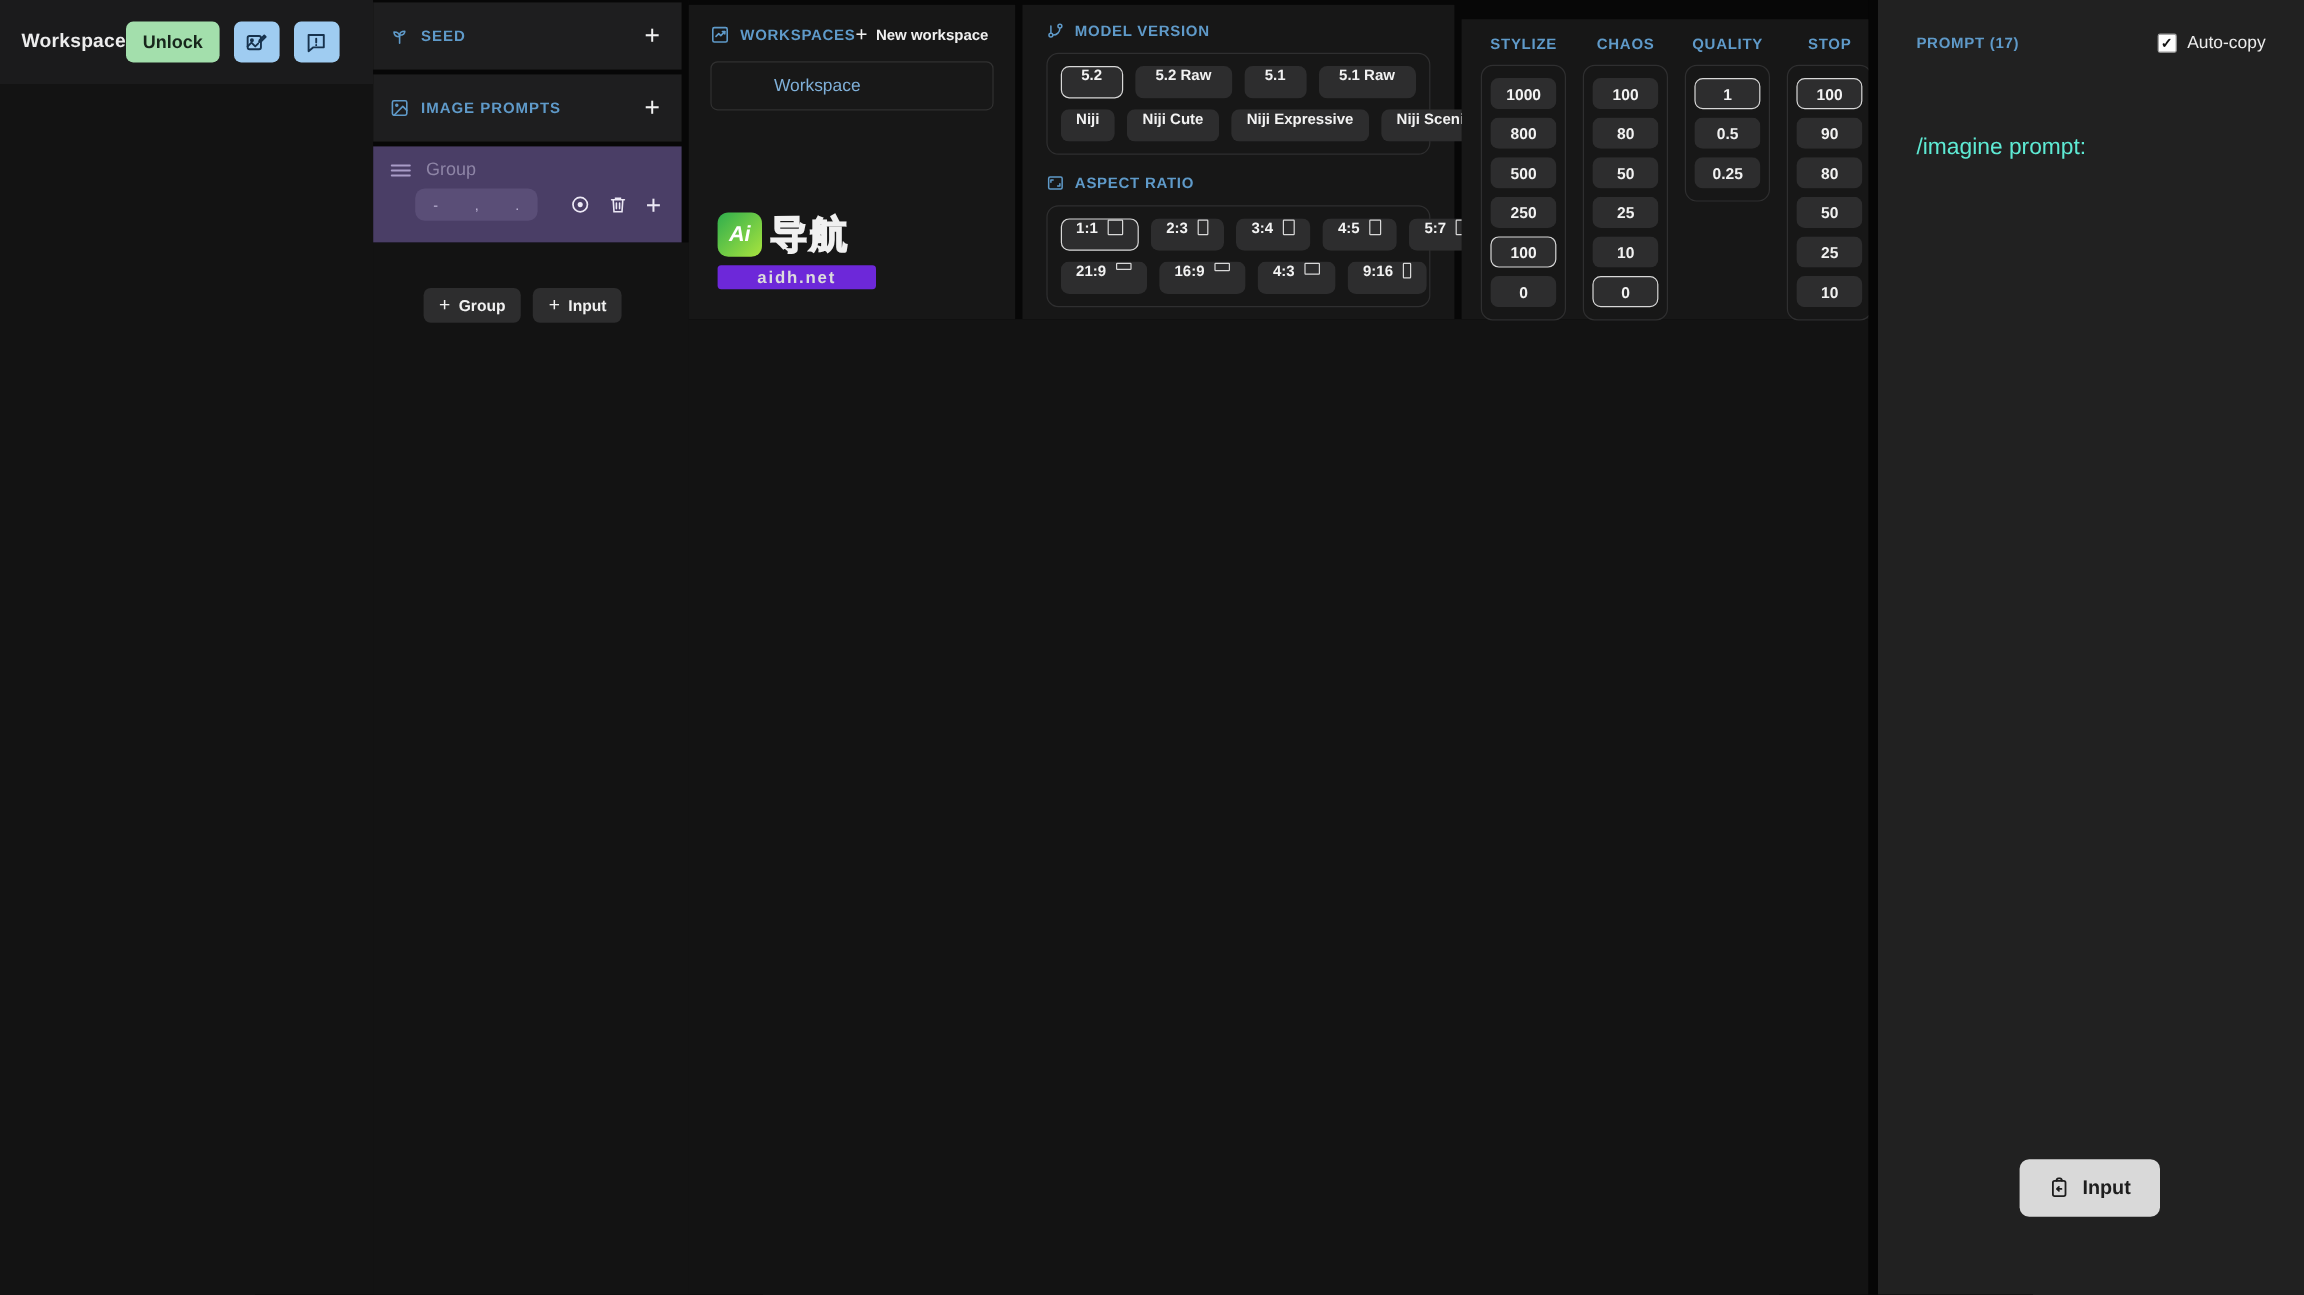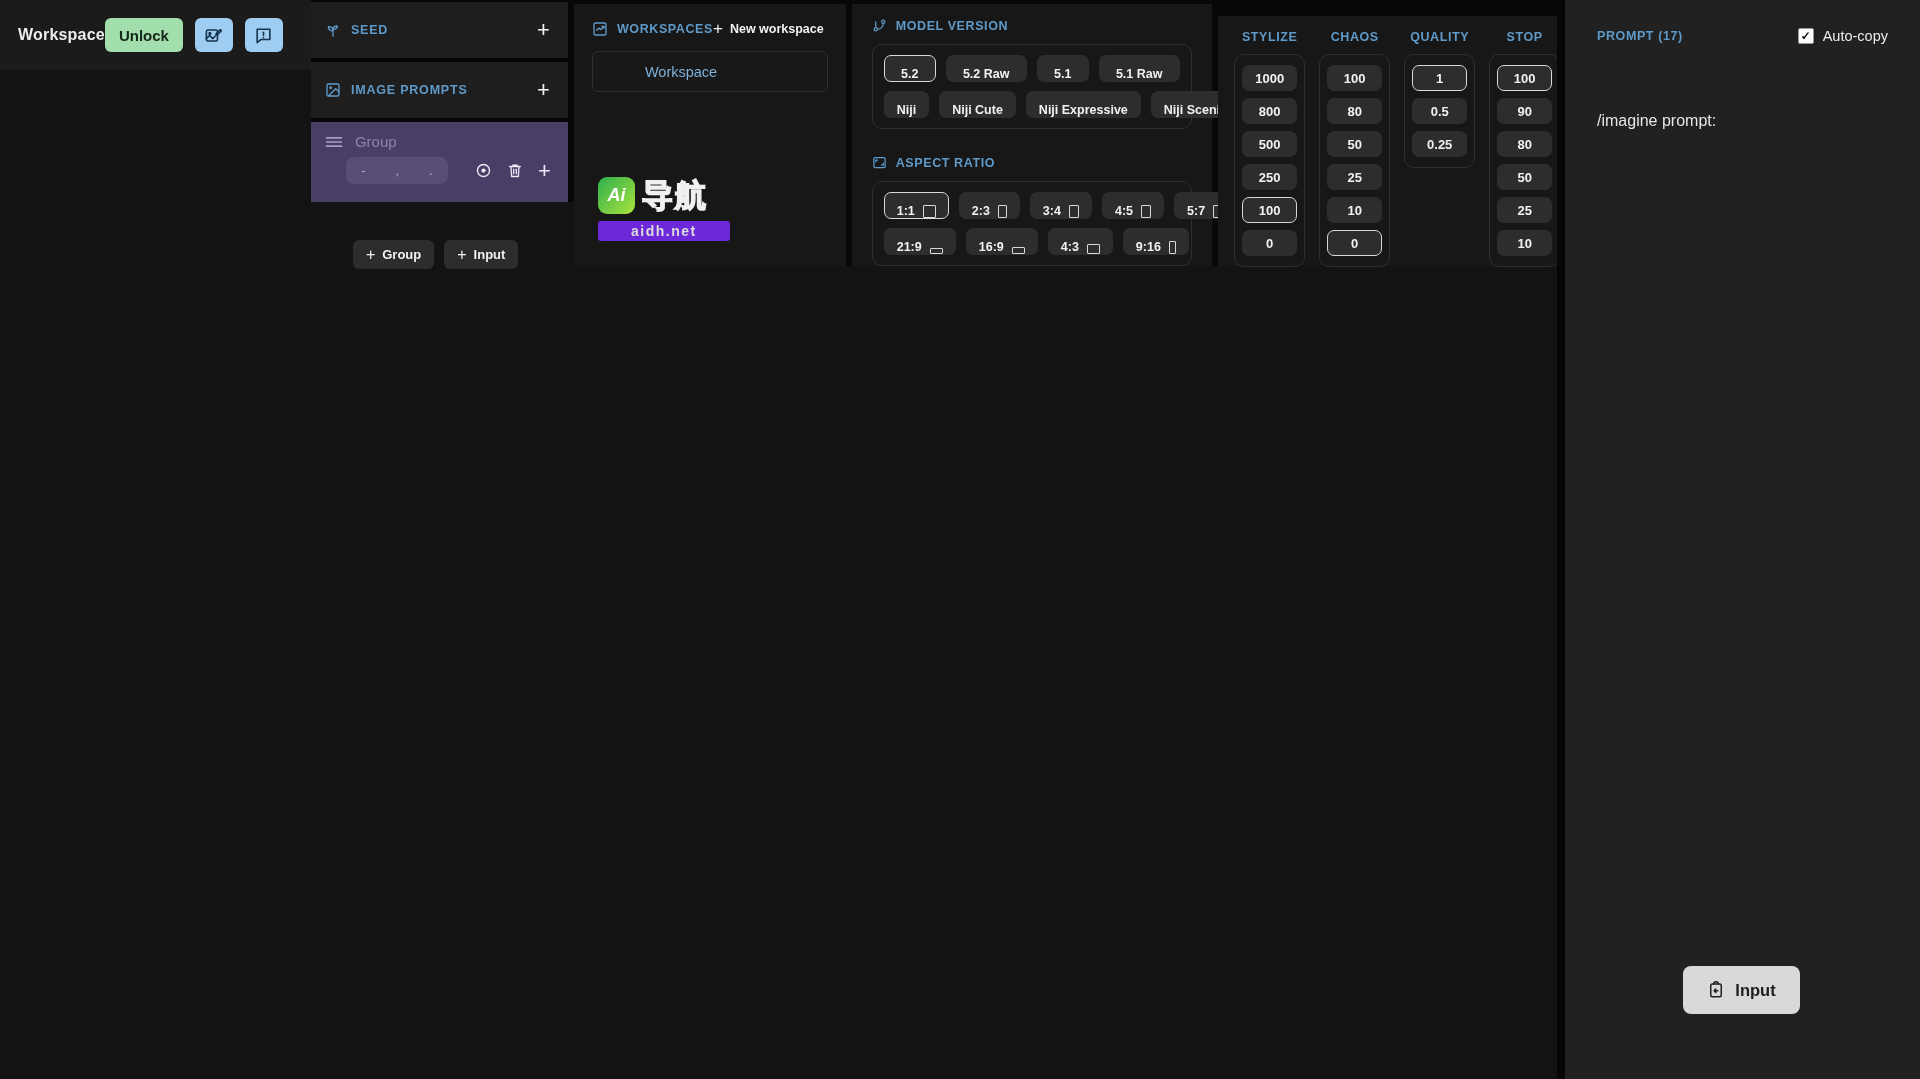--- a/index.html
+++ b/index.html
@@ -59,45 +59,45 @@
   .wm-badge { width:37px; height:37px; border-radius:9px; background:linear-gradient(135deg,#2fae4d,#a9e43e);
               color:#fff; font-style:italic; font-weight:700; font-size:18px; display:flex; align-items:center; justify-content:center; }
   .wm-brand { font-size:31px; font-weight:800; color:#2a2a2a; -webkit-text-stroke:1.6px #f0f0f0; line-height:1; letter-spacing:2px; }
   .wm-bar { margin-top:7px; background:#6d28d9; border-radius:3px; padding:2px 0; text-align:center; color:#dcdcdc;
             font-size:14px; font-weight:700; letter-spacing:1.5px; width:132px; }
 
   .mv-section { width:360px; padding:14px 20px; }
   .opt-box { margin-top:11px; border:1px solid #2f2f30; border-radius:10px; padding:10px 11px; display:flex; flex-direction:column; gap:9px; }
   .btn-row { display:flex; gap:10px; }
   .chip { background:#2d2d2e; border:1px solid transparent; border-radius:7px; height:27px; display:flex; flex:1 1 auto;
-          align-items:flex-end; justify-content:center; gap:8px; padding:0 12px; color:#f2f2f2; font-size:12.5px;
+          align-items:flex-start; justify-content:center; gap:8px; padding:0 12px; color:#f2f2f2; font-size:12.5px;
           font-weight:600; cursor:pointer; font-family:inherit; white-space:nowrap; }
   .chip.selected { border-color:#d8d8d8; }
-  .ar-head { margin-top:26px; }
+  .ar-head { margin-top:16px; }
   .ratio-glyph { display:inline-block; border:1.5px solid #d9d9d9; border-radius:1px; flex:none; }
 
   .param-section { width:359px; display:flex; gap:14px; padding:14px 10px; justify-content:center; align-items:flex-start;margin-top:12px; }
   .param-col { display:flex; flex-direction:column; align-items:center; }
   .param-header { color:#5f9ac9; font-size:12.5px; font-weight:700; letter-spacing:.6px; }
   .param-box { margin-top:10px; border:1px solid #2f2f30; border-radius:10px; padding:10px 7px; display:flex;
                flex-direction:column; gap:7px; align-items:center; }
   .pill-btn { width:55px; height:26px; background:#2d2d2e; border:1px solid transparent; border-radius:7px;
               color:#f2f2f2; font-size:13px; font-weight:600; display:flex; align-items:center; justify-content:center;
               cursor:pointer; font-family:inherit;text-align:center; }
   .pill-btn.selected { border-color:#d8d8d8; }
 
   
   .panel-gap { width:8px; background:#060606; flex:none; }
   .right-panel { flex:1; background:#212121; position:relative; padding:28px 32px; }
   .rp-head { display:flex; align-items:center; justify-content:space-between; }
   .rp-title { color:#5f9ac9; font-size:12.5px; font-weight:700; letter-spacing:.6px; }
   .autocopy { display:flex; align-items:center; gap:9px; color:#ececec; font-size:14.5px; cursor:pointer; }
   .checkbox { width:16px; height:16px; background:#fdfdfd; border:1px solid #9a9a9a; border-radius:2px;
               display:flex; align-items:center; justify-content:center; color:#101010; font-size:12px; font-weight:700; }
-  .prompt-text { margin-top:68px; color:#e5e5e5; font-size:16px; }
+  .prompt-text { margin-top:68px; color:#5eead4; font-size:19px; }
   .copy-btn { position:absolute; right:120px; bottom:65px; width:117px; height:48px; background:#d9d9d9; border:none;
               border-radius:8px; display:flex; align-items:center; justify-content:center; gap:10px; color:#1e1e1e;
               font-size:16.5px; font-weight:600; cursor:pointer; font-family:inherit; }
   svg { display:block; }
 </style>
 </head>
 <body>
 
 <div class="page">
 

